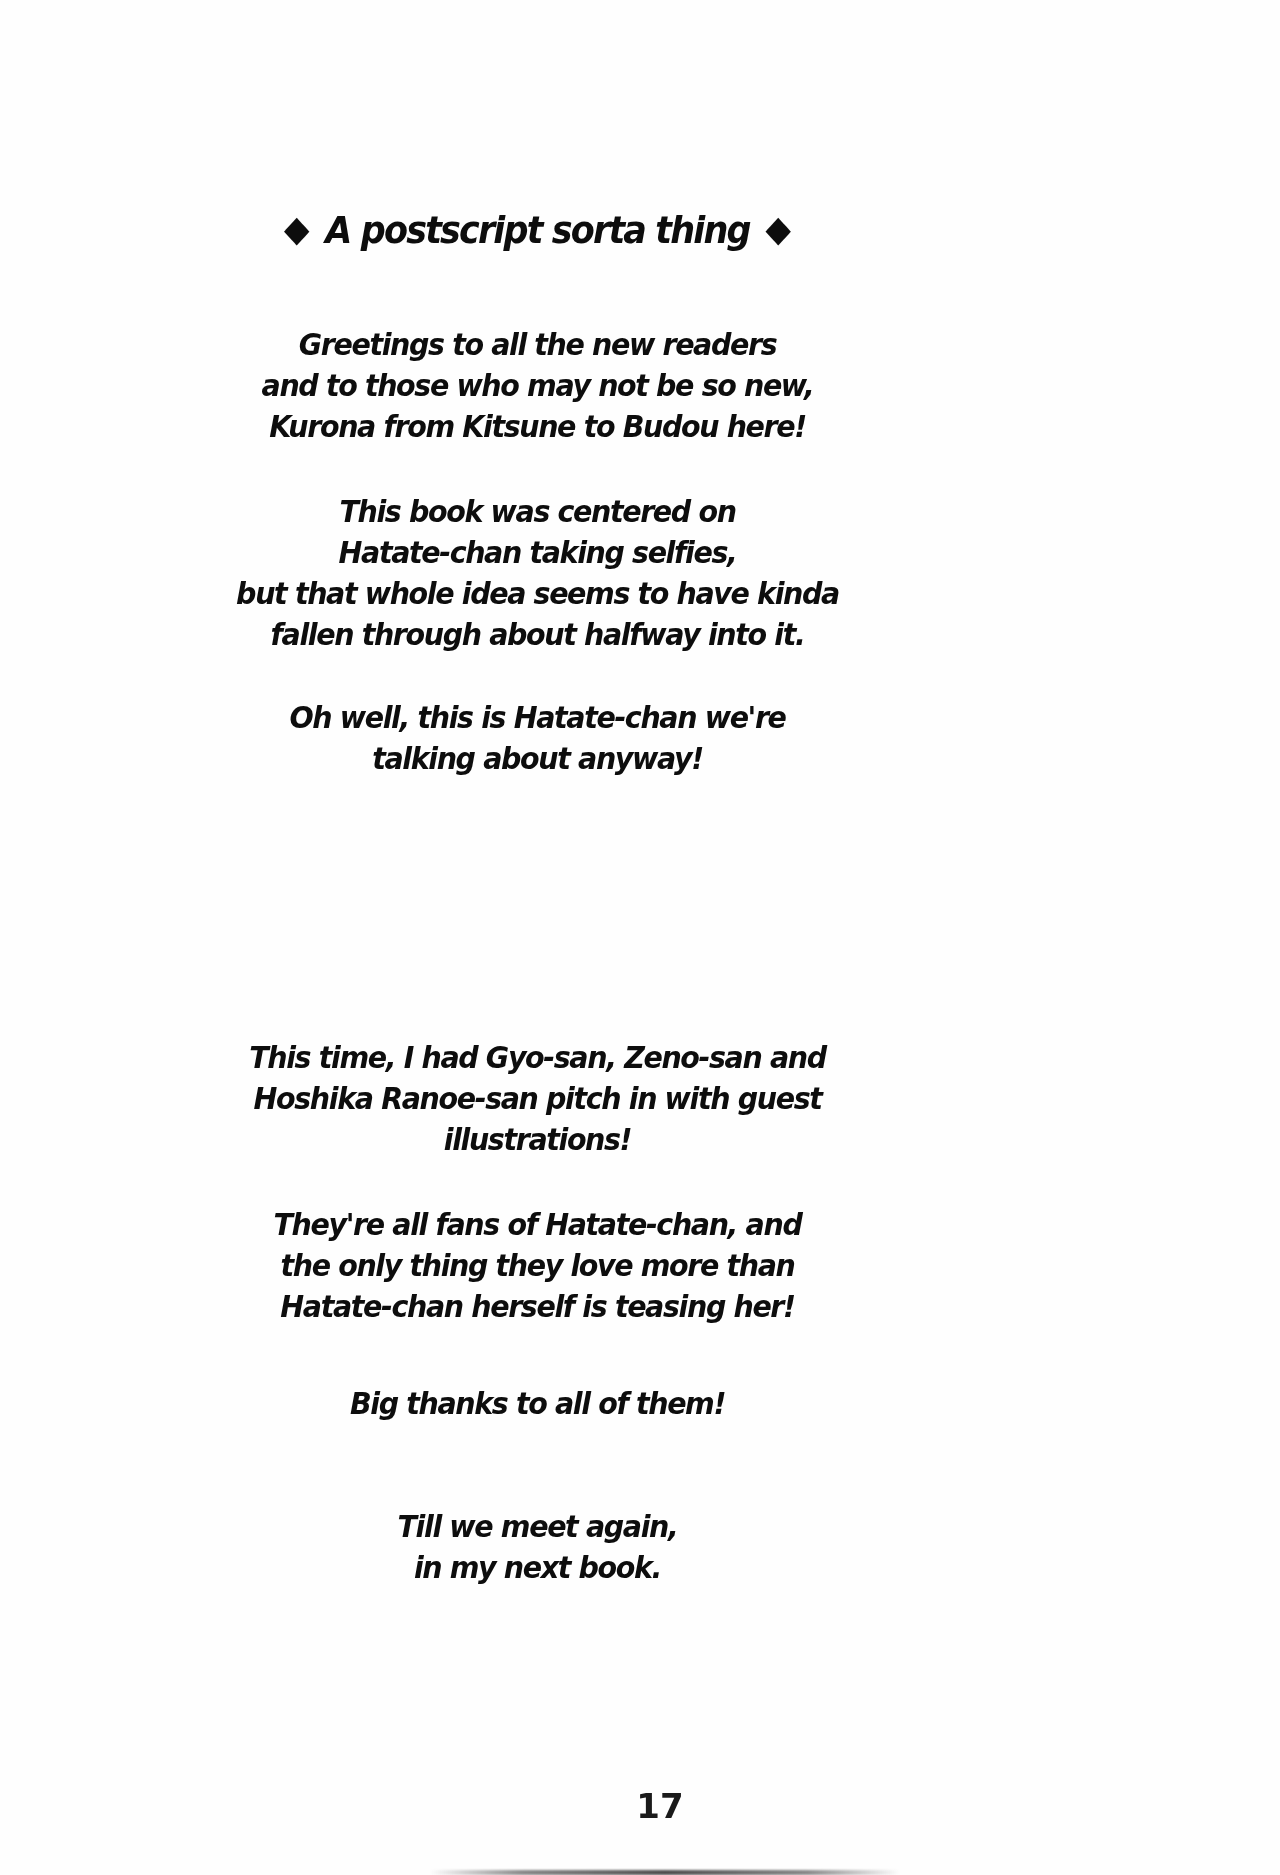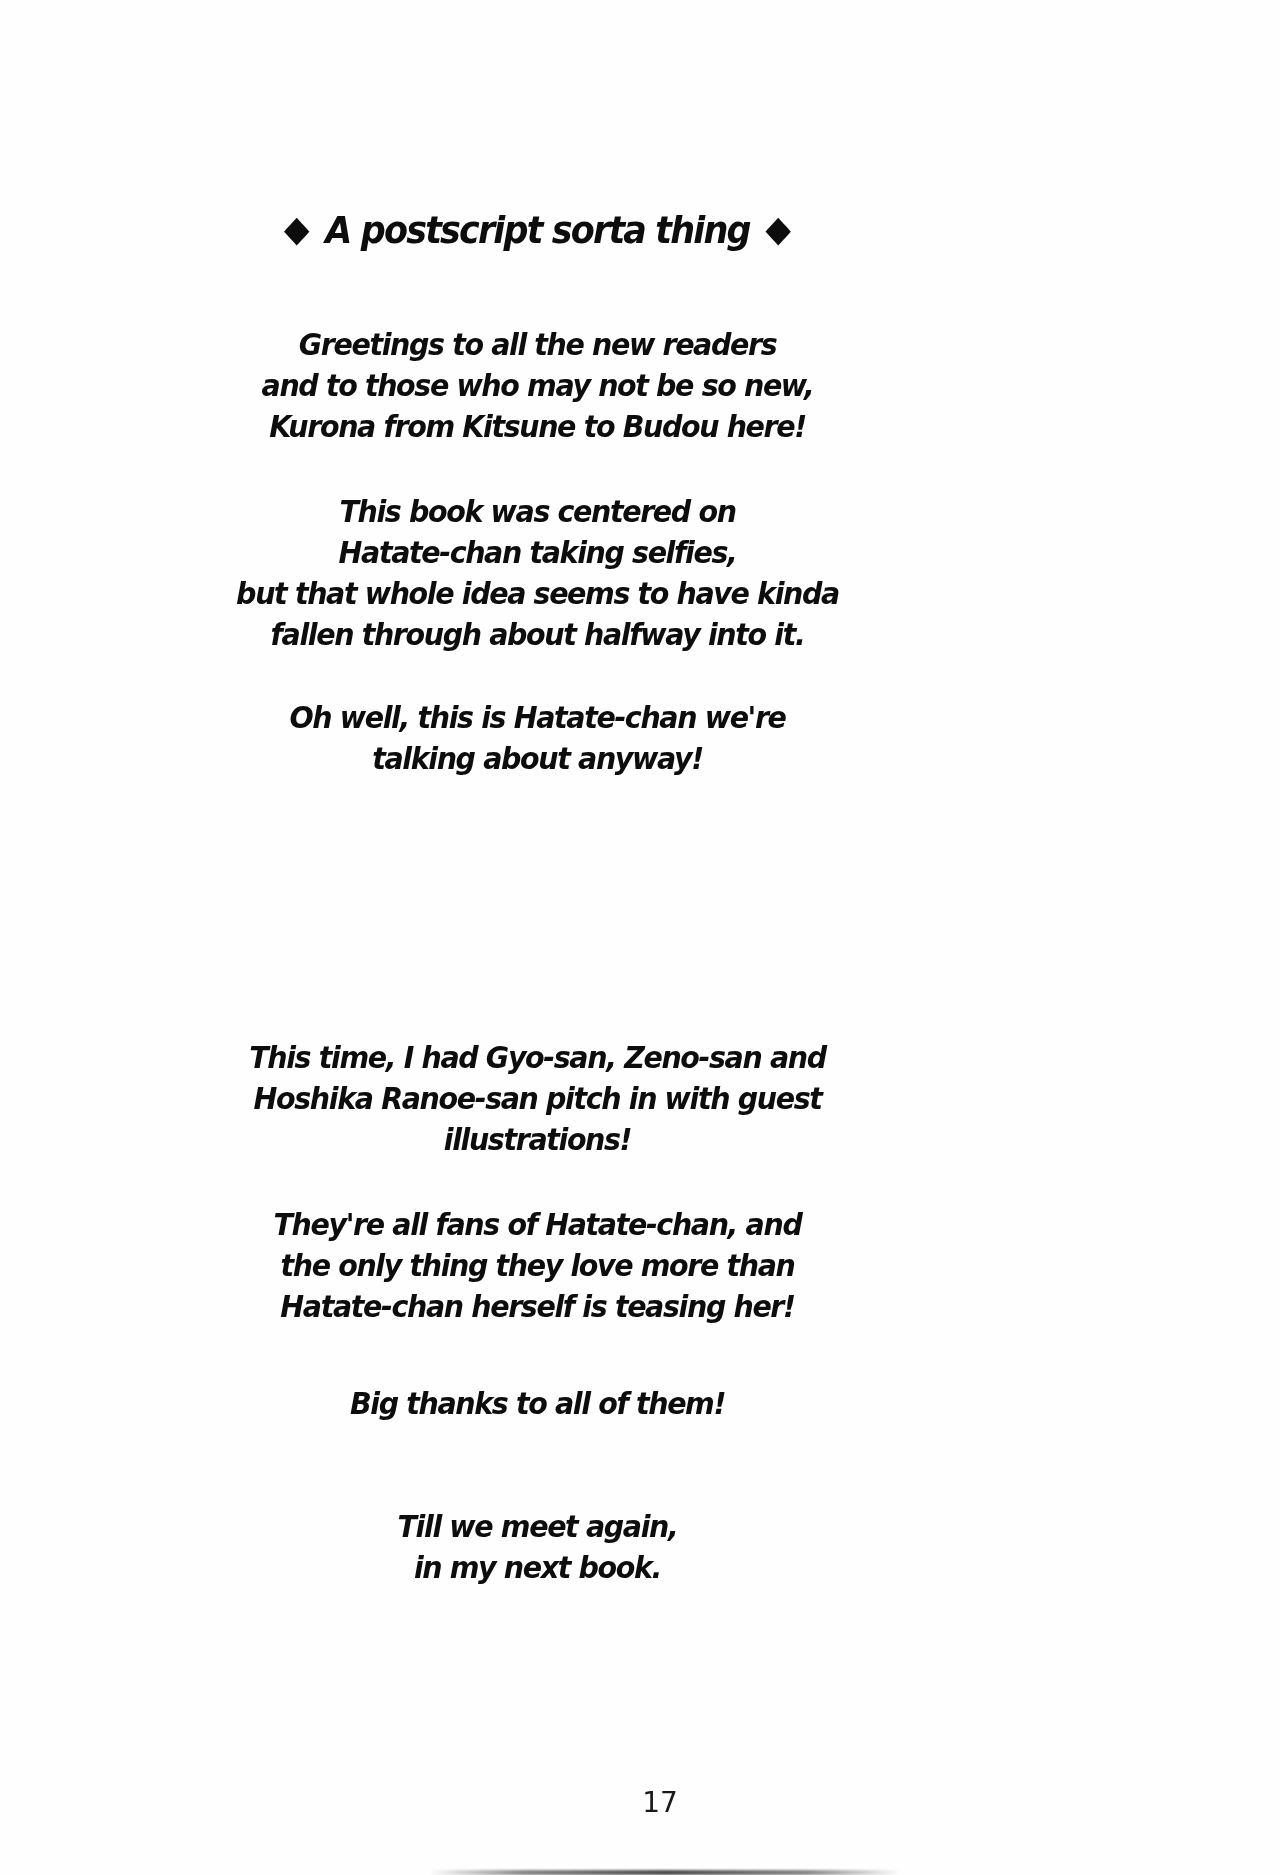--- a/index.html
+++ b/index.html
@@ -62,22 +62,22 @@
   .p4 { margin-top: 258px; }
   .p5 { margin-top: 44px; }
   .p6 { margin-top: 56px; }
   .p7 { margin-top: 82px; }
   .page-number {
     position: absolute;
     top: 1786px;
     left: 620px;
     width: 80px;
     text-align: center;
-    font-size: 28px;
-    font-weight: normal;
+    font-size: 34px;
+    font-weight: bold;
     font-style: normal;
     letter-spacing: 0;
     color: #1a1a1a;
     font-family: "DejaVu Sans", sans-serif;
   }
   .bottom-smudge {
     position: absolute;
     bottom: 0;
     left: 430px;
     width: 470px;

